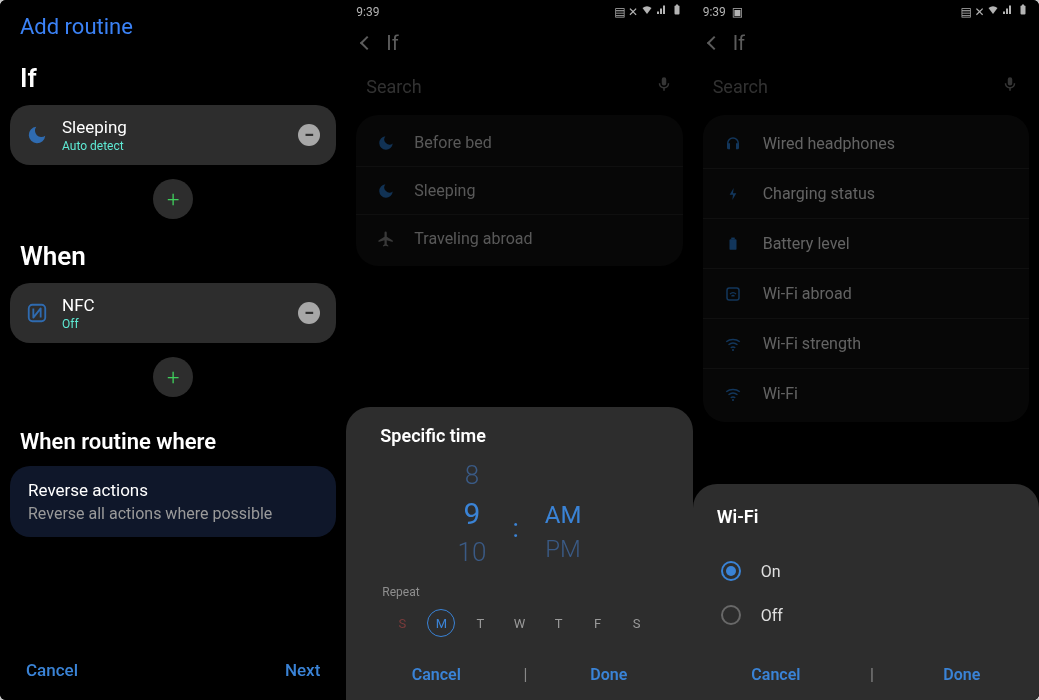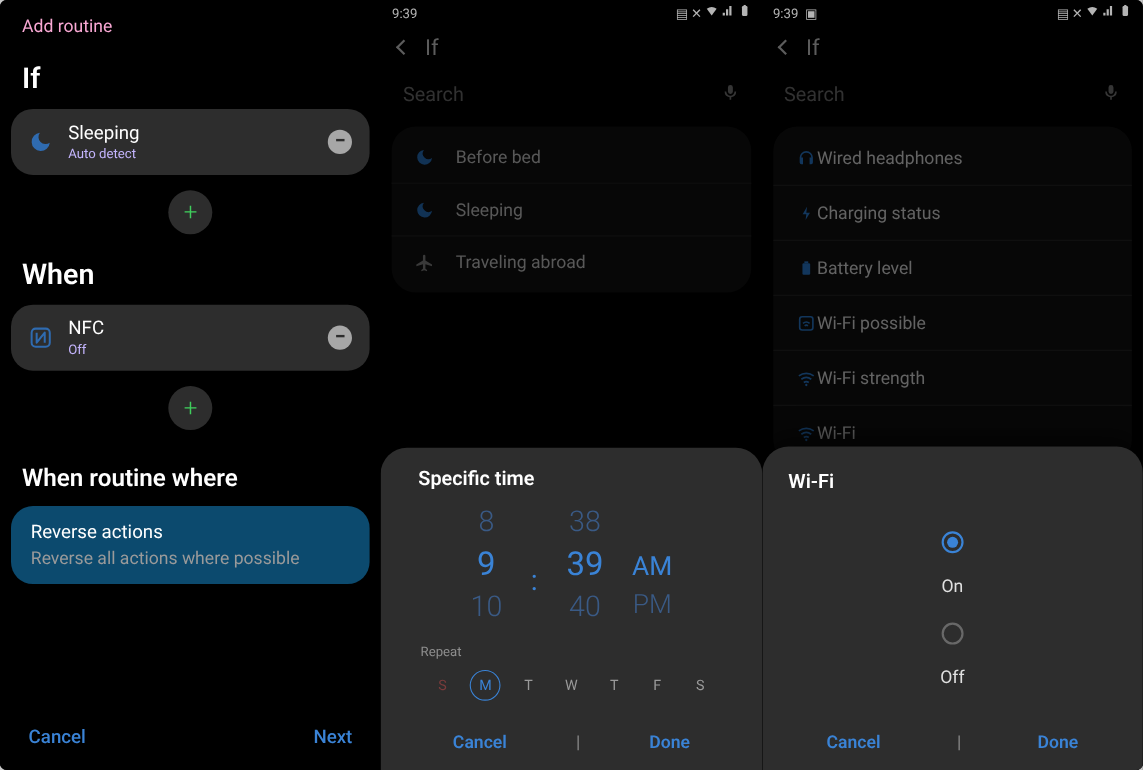--- a/index.html
+++ b/index.html
@@ -25,34 +25,34 @@
     flex: 1 1 0;
     position: relative;
     background: #000;
     display: flex;
     flex-direction: column;
     overflow: hidden;
     color: #e6e6e6;
   }
   .panel + .panel {  }
   
-  .p1-title { font-size: 16px; color: #f9a8d4; padding: 14px 20px 6px; }
+  .p1-title { font-size: 22px; color: #3b82f6; padding: 14px 20px 6px; }
   .p1-h { font-size: 26px; font-weight: 600; color: #fff; padding: 18px 20px 12px; }
   .card {
     background: #2d2d2d;
     border-radius: 20px;
     margin: 0 10px;
     padding: 12px 16px;
     display: flex;
     align-items: center;
     gap: 14px;
   }
   .card .lbl { flex: 1; }
   .card .lbl .main { font-size: 17px; color: #fff; }
-  .card .lbl .sub { font-size: 12px; color: #c4b5fd; margin-top: 2px; }
+  .card .lbl .sub { font-size: 12px; color: #5eead4; margin-top: 2px; }
   .moon-ico {
     width: 22px; height: 22px; position: relative;
   }
   .moon-ico svg { display: block; }
   .minus-btn {
     width: 22px; height: 22px;
     background: #a7a7a7;
     border-radius: 50%;
     display: flex; align-items: center; justify-content: center;
     color: #2d2d2d; font-weight: 800; font-size: 18px; line-height: 1;
@@ -61,21 +61,21 @@
     width: 40px; height: 40px;
     background: #2d2d2d;
     border-radius: 50%;
     display: flex; align-items: center; justify-content: center;
     margin: 14px auto 4px;
     color: #3fce5c; font-size: 22px; font-weight: 300;
   }
   .nfc-ico { width: 22px; height: 22px; }
   .p1-end-title { font-size: 22px; font-weight: 600; color: #fff; padding: 28px 20px 12px; }
   .reverse-card {
-    background: #0c4a6e;
+    background: #0f172a;
     border-radius: 20px;
     margin: 0 10px;
     padding: 14px 18px;
   }
   .reverse-card .main { font-size: 17px; color: #fff; }
   .reverse-card .sub { font-size: 16px; color: #9a9a9a; margin-top: 4px; }
   .p1-footer {
     margin-top: auto;
     display: flex; justify-content: space-between;
     padding: 16px 26px 20px;
@@ -145,33 +145,33 @@
     margin-top:22px; padding:6px 0 4px;
   }
   .sheet-actions .act { color:#3a83d6; font-size:16px; font-weight:600; }
   .sheet-actions .div { color:#888; }
 
   
   .p3-list {
     background:#0d0d0d; border-radius:22px; margin:0 10px; padding:4px 0;
     opacity: 0.6;
   }
-  .p3-item { display:flex; align-items:center; padding:15px 20px; color:#a5a5a5; font-size:16px; border-top:1px solid #1b1b1b; }
+  .p3-item { display:flex; align-items:center; gap:20px; padding:15px 20px; color:#a5a5a5; font-size:16px; border-top:1px solid #1b1b1b; }
   .p3-item:first-child { border-top:none; }
   .p3-item .ic { width:20px; color:#1f5b99; display:flex; justify-content:center; }
 
   .sheet3 {
     position:absolute; left:0; right:0; bottom:0;
     background:#2d2d2d;
     border-top-left-radius:24px; border-top-right-radius:24px;
     padding:22px 24px 12px;
     box-shadow: 0 -8px 24px rgba(0,0,0,0.6);
   }
   .sheet3-title { font-size:18px; font-weight:600; color:#fff; margin-bottom:22px; }
-  .radio-row { display:flex; align-items:center; gap:20px; padding:12px 4px; font-size:16px; color:#e0e0e0;flex-direction:column; }
+  .radio-row { display:flex; align-items:center; gap:20px; padding:12px 4px; font-size:16px; color:#e0e0e0; }
   .radio {
     width:20px; height:20px; border-radius:50%; border:2px solid #686868;
     display:flex; align-items:center; justify-content:center;
   }
   .radio.sel { border-color:#3a83d6; }
   .radio.sel::after { content:""; width:10px; height:10px; border-radius:50%; background:#3a83d6; }
 
   
   svg { fill: currentColor; stroke: none; }
 </style>
@@ -292,25 +292,20 @@
 
     <div class="sheet">
       <div class="sheet-title">Specific time</div>
       <div class="picker">
         <div class="pcol">
           <div class="p-off">8</div>
           <div class="p-on">9</div>
           <div class="p-off">10</div>
         </div>
         <div class="colon">:</div>
-        <div class="pcol">
-          <div class="p-off">38</div>
-          <div class="p-on">39</div>
-          <div class="p-off">40</div>
-        </div>
         <div class="pcol ampm">
           <div style="height:30px"></div>
           <div class="p-on">AM</div>
           <div class="p-off">PM</div>
         </div>
       </div>
       <div class="repeat">
         <div class="repeat-lbl">Repeat</div>
         <div class="days">
           <div class="day sun">S</div>
@@ -388,21 +383,21 @@
           </span>
         <span>Battery level</span>
       </div>
       <div class="p3-item">
         <span class="ic">
             <svg viewBox="0 0 24 24" width="18" height="18">
               <rect x="4" y="4" width="16" height="16" rx="3" fill="none" stroke="#1f5b99" stroke-width="2"></rect>
               <path d="M8 12a6 6 0 0 1 8 0M10 15a3 3 0 0 1 4 0" fill="none" stroke="#1f5b99" stroke-width="1.8"></path>
             </svg>
           </span>
-        <span>Wi-Fi possible</span>
+        <span>Wi-Fi abroad</span>
       </div>
       <div class="p3-item">
         <span class="ic">
             <svg viewBox="0 0 24 24" width="18" height="18">
               <path fill="none" stroke="#1f5b99" stroke-width="2" d="M3 9a15 15 0 0 1 18 0M6 13a10 10 0 0 1 12 0M9 17a5 5 0 0 1 6 0"></path>
               <circle cx="12" cy="20" r="1.4" fill="#1f5b99"></circle>
             </svg>
           </span>
         <span>Wi-Fi strength</span>
       </div>

